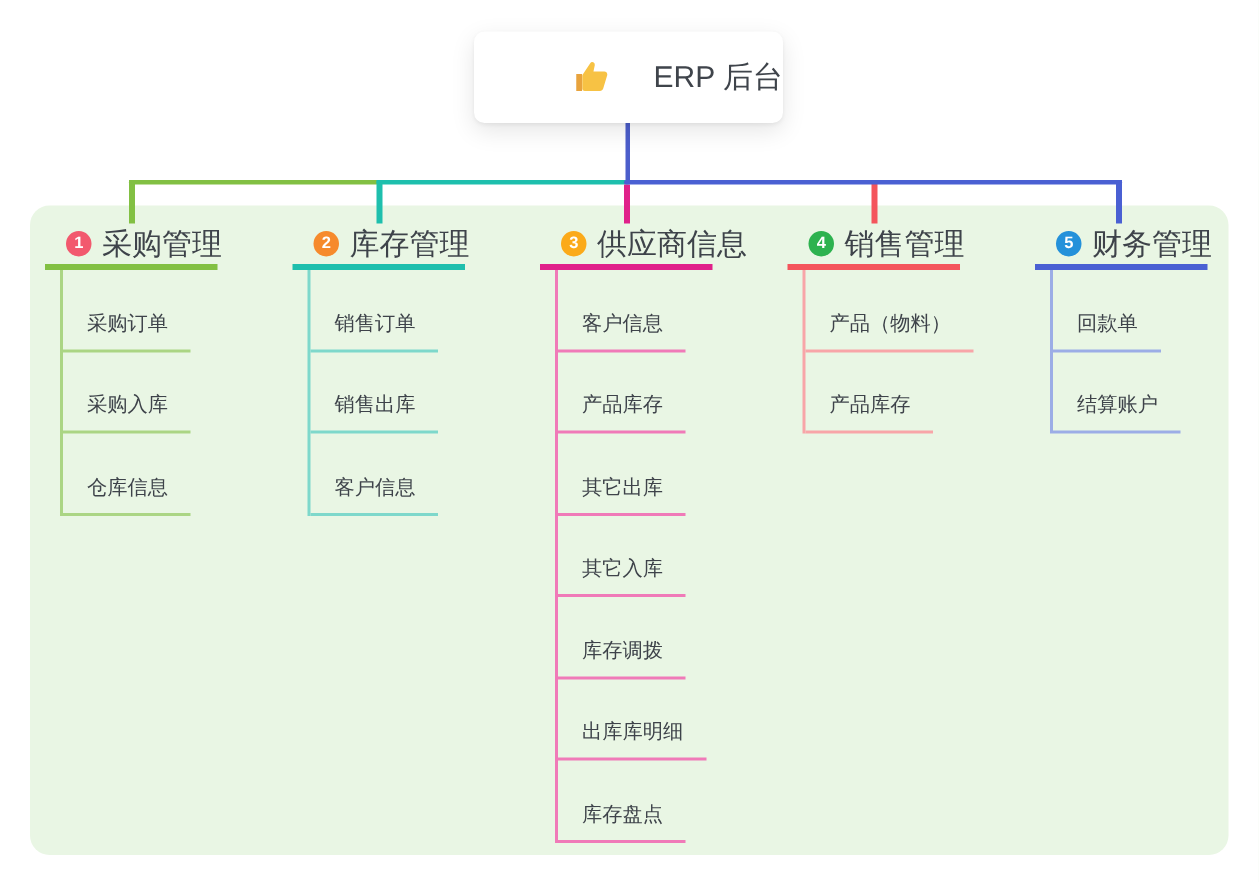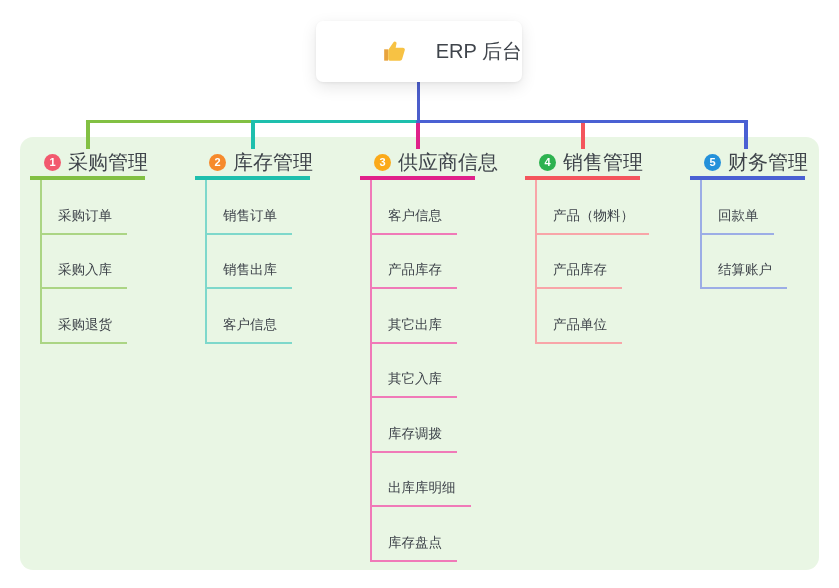--- a/index.html
+++ b/index.html
@@ -77,21 +77,21 @@
         <span class="b-title">采购管理</span>
       </div>
       <div class="children">
         <div class="child">
             <span class="child-label">采购订单</span>
           </div>
         <div class="child">
             <span class="child-label">采购入库</span>
           </div>
         <div class="child">
-            <span class="child-label">采购退货</span>
+            <span class="child-label">仓库信息</span>
           </div>
       </div>
     </div>
   </div>
 
   <div style="--line: #1ebfad; --light: #7ed8cb; --badge: #f68a2c;">
     <div class="hline bus1"></div>
     <div class="vline drop d1"></div>
     <div class="branch c1">
       <div class="b-header">
@@ -152,23 +152,20 @@
         <span class="badge">4</span>
         <span class="b-title">销售管理</span>
       </div>
       <div class="children">
         <div class="child">
             <span class="child-label">产品（物料）</span>
           </div>
         <div class="child">
             <span class="child-label">产品库存</span>
           </div>
-        <div class="child">
-            <span class="child-label">产品单位</span>
-          </div>
       </div>
     </div>
   </div>
 
   <div style="--line: #4a60d3; --light: #9cade6; --badge: #2491da;">
     <div class="hline bus4"></div>
     <div class="vline drop d4"></div>
     <div class="branch c4">
       <div class="b-header">
         <span class="badge">5</span>

